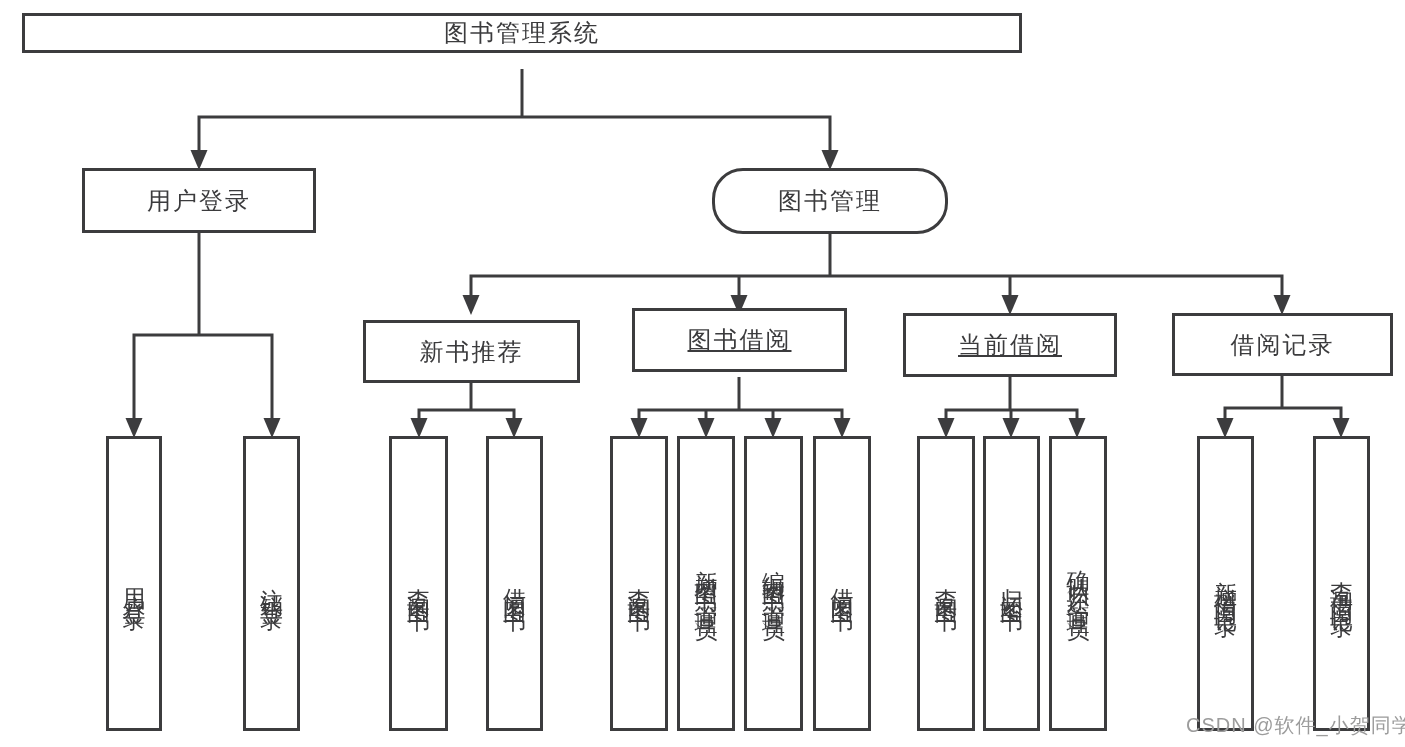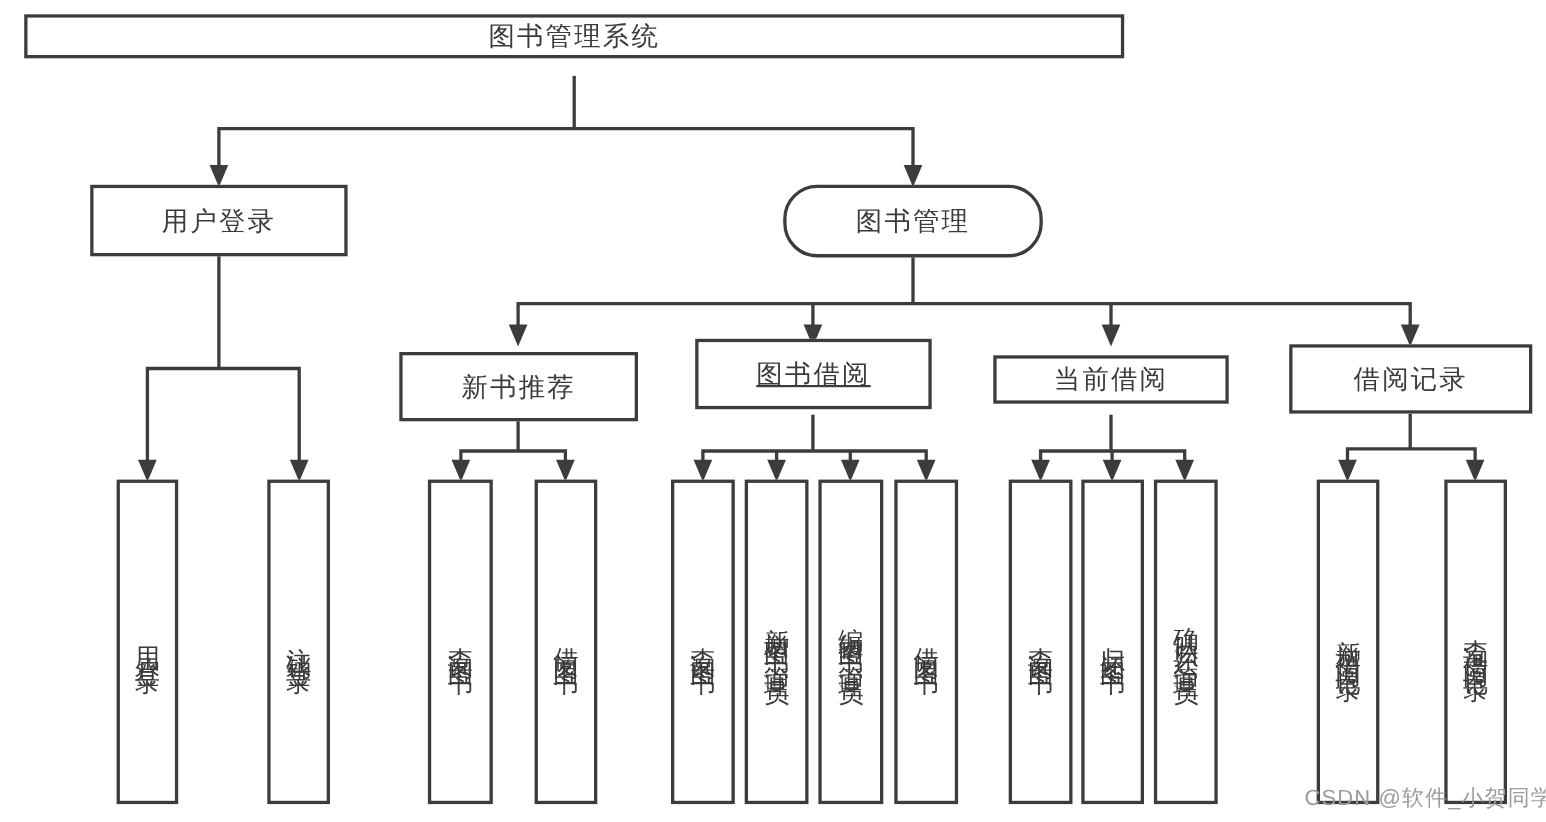--- a/index.html
+++ b/index.html
@@ -120,21 +120,21 @@
     </g>
   </svg>
 
   <div class="box hbox" style="left:22px; top:13px; width:1000px; height:40px;">图书管理系统</div>
 
   <div class="box hbox" style="left:82px; top:168px; width:234px; height:65px;">用户登录</div>
   <div class="box hbox" style="left:712px; top:168px; width:236px; height:66px;border-radius:31px;">图书管理</div>
 
   <div class="box hbox" style="left:363px; top:320px; width:217px; height:63px;">新书推荐</div>
   <div class="box hbox" style="left:632px; top:308px; width:215px; height:64px;text-decoration:underline;">图书借阅</div>
-  <div class="box hbox" style="left:903px; top:323px; width:214px; height:44px;">当前借阅</div>
+  <div class="box hbox" style="left:903px; top:313px; width:214px; height:64px;text-decoration:underline;">当前借阅</div>
   <div class="box hbox" style="left:1172px; top:313px; width:221px; height:63px;">借阅记录</div>
 
   <div class="box vbox" style="left:106px; width:56px;">
     <span class="vtext">用户登录</span>
   </div>
   <div class="box vbox" style="left:243px; width:57px;">
     <span class="vtext">注销登录</span>
   </div>
 
   <div class="box vbox" style="left:389px; width:59px;">

